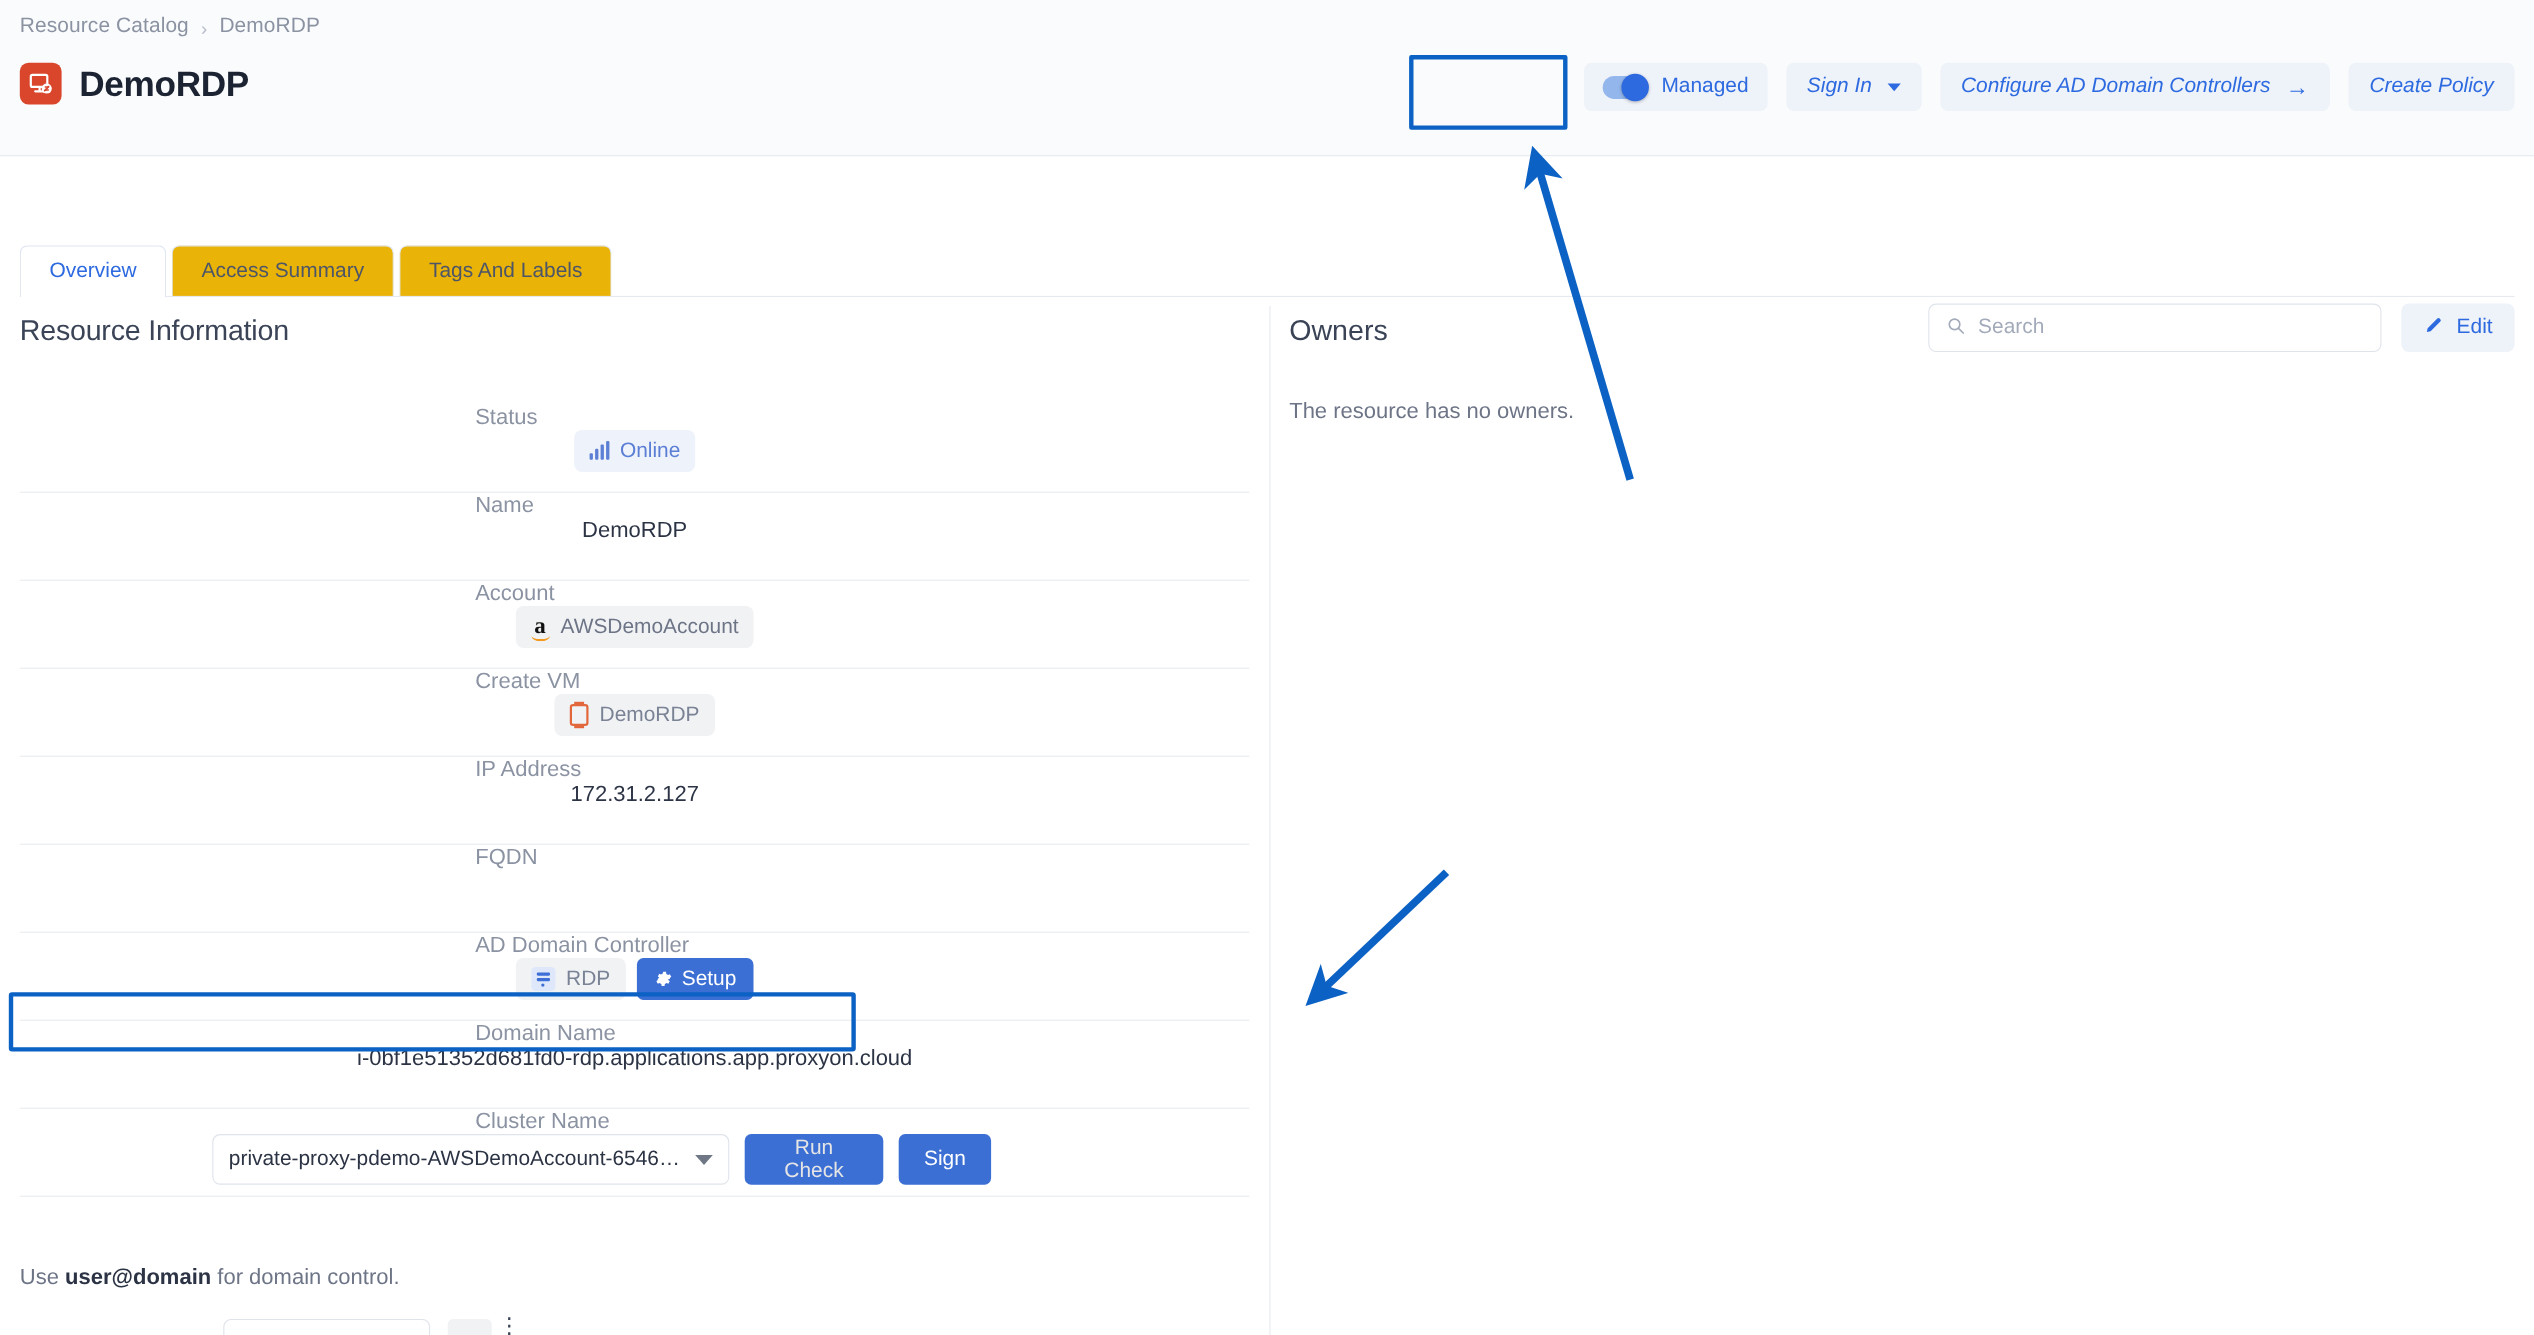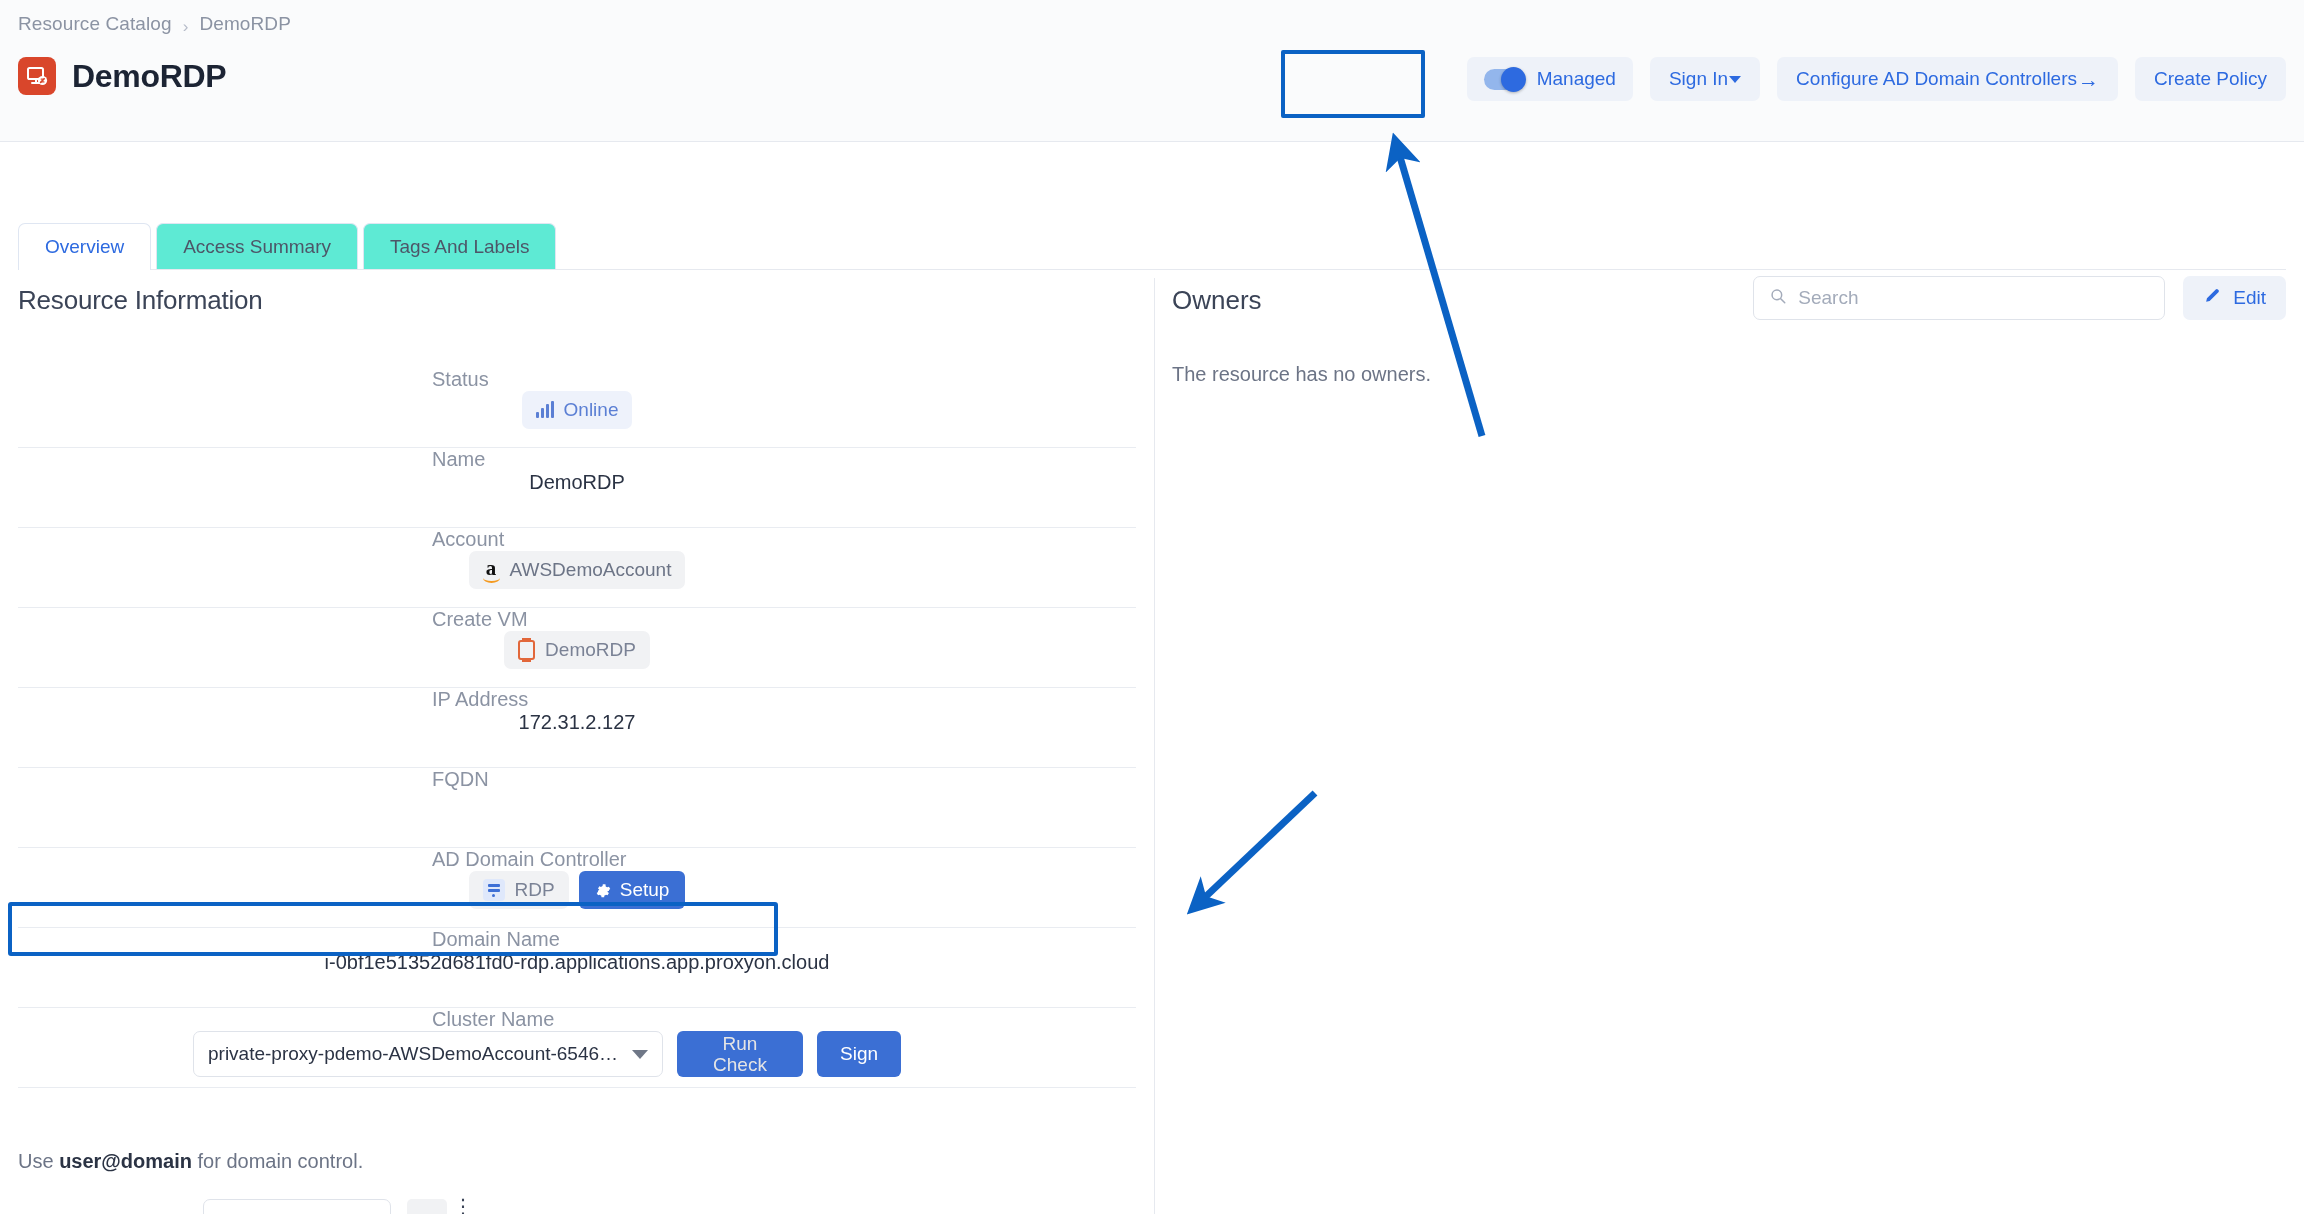--- a/index.html
+++ b/index.html
@@ -44,21 +44,21 @@
   .actions {
     position: absolute; top: 57px; right: 18px;
     display: flex; align-items: center; gap: 17px;
     height: 44px;
   }
   .btn {
     height: 44px; border: none; border-radius: 7px;
     background: #eef2f9; color: #2d6ae0;
     font-family: "Liberation Sans", sans-serif;
     font-size: 19px; display: flex; align-items: center; justify-content: center;
-    gap: 1px; padding: 0 19px; cursor: pointer; white-space: nowrap;
+    gap: 14px; padding: 0 19px; cursor: pointer; white-space: nowrap; font-style: italic;
   }
   .managed-toggle {
     display: flex; align-items: center; gap: 13px;
     height: 44px; background: #eef2f9; border-radius: 7px; padding: 0 17px;
     cursor: pointer;
   }
   .switch {
     width: 40px; height: 21px; border-radius: 11px;
     background: #93b6ec; position: relative; flex: none;
   }
@@ -83,21 +83,21 @@
 
   
   .tabs {
     position: absolute; top: 223px; left: 18px;
     display: flex; align-items: flex-end; gap: 0;
   }
   .tab {
     height: 47px; padding: 0 26px;
     display: flex; align-items: center; justify-content: center;
     font-size: 19px; color: #4d5668;
-    background: #5eead4;
+    background: #eab308;
     border: 1px solid #dfe6f2;
     border-bottom: none;
     border-radius: 7px 7px 0 0;
     cursor: pointer; white-space: nowrap;
     margin-right: 5px;
   }
   .tab.active {
     background: #ffffff; color: #2d6ae0;
     border-color: #dfe6f2;
     position: relative; z-index: 2;

